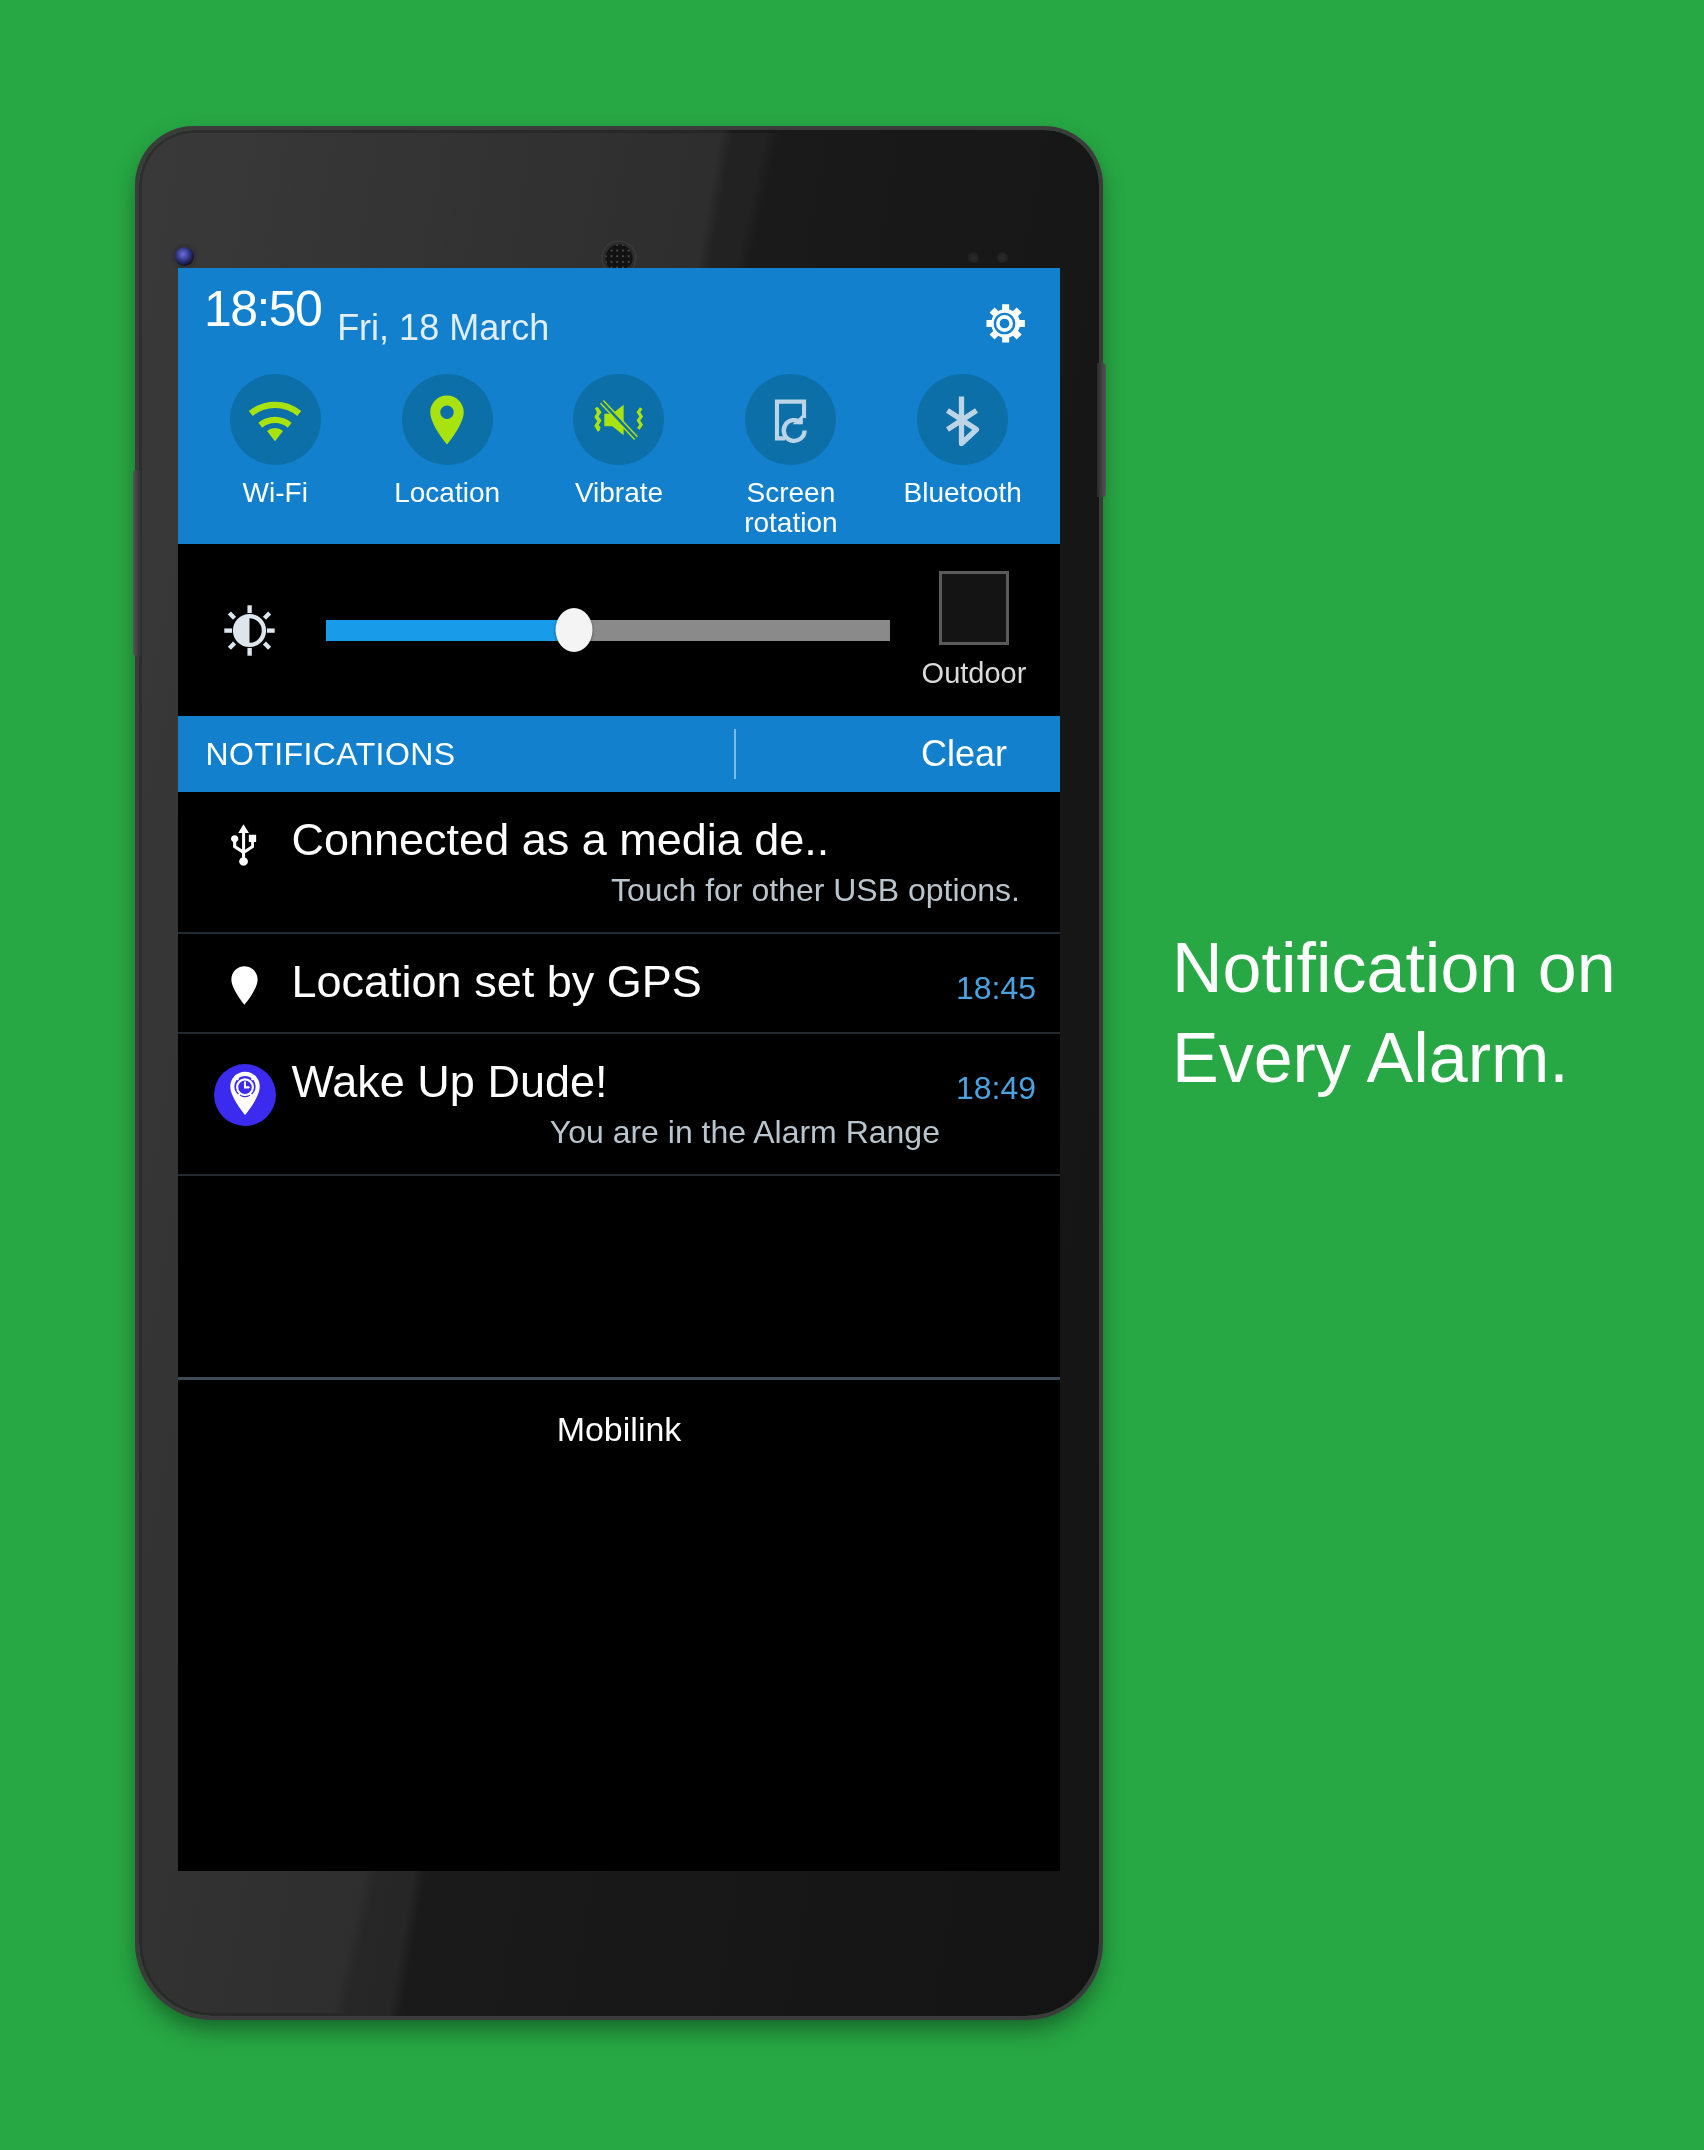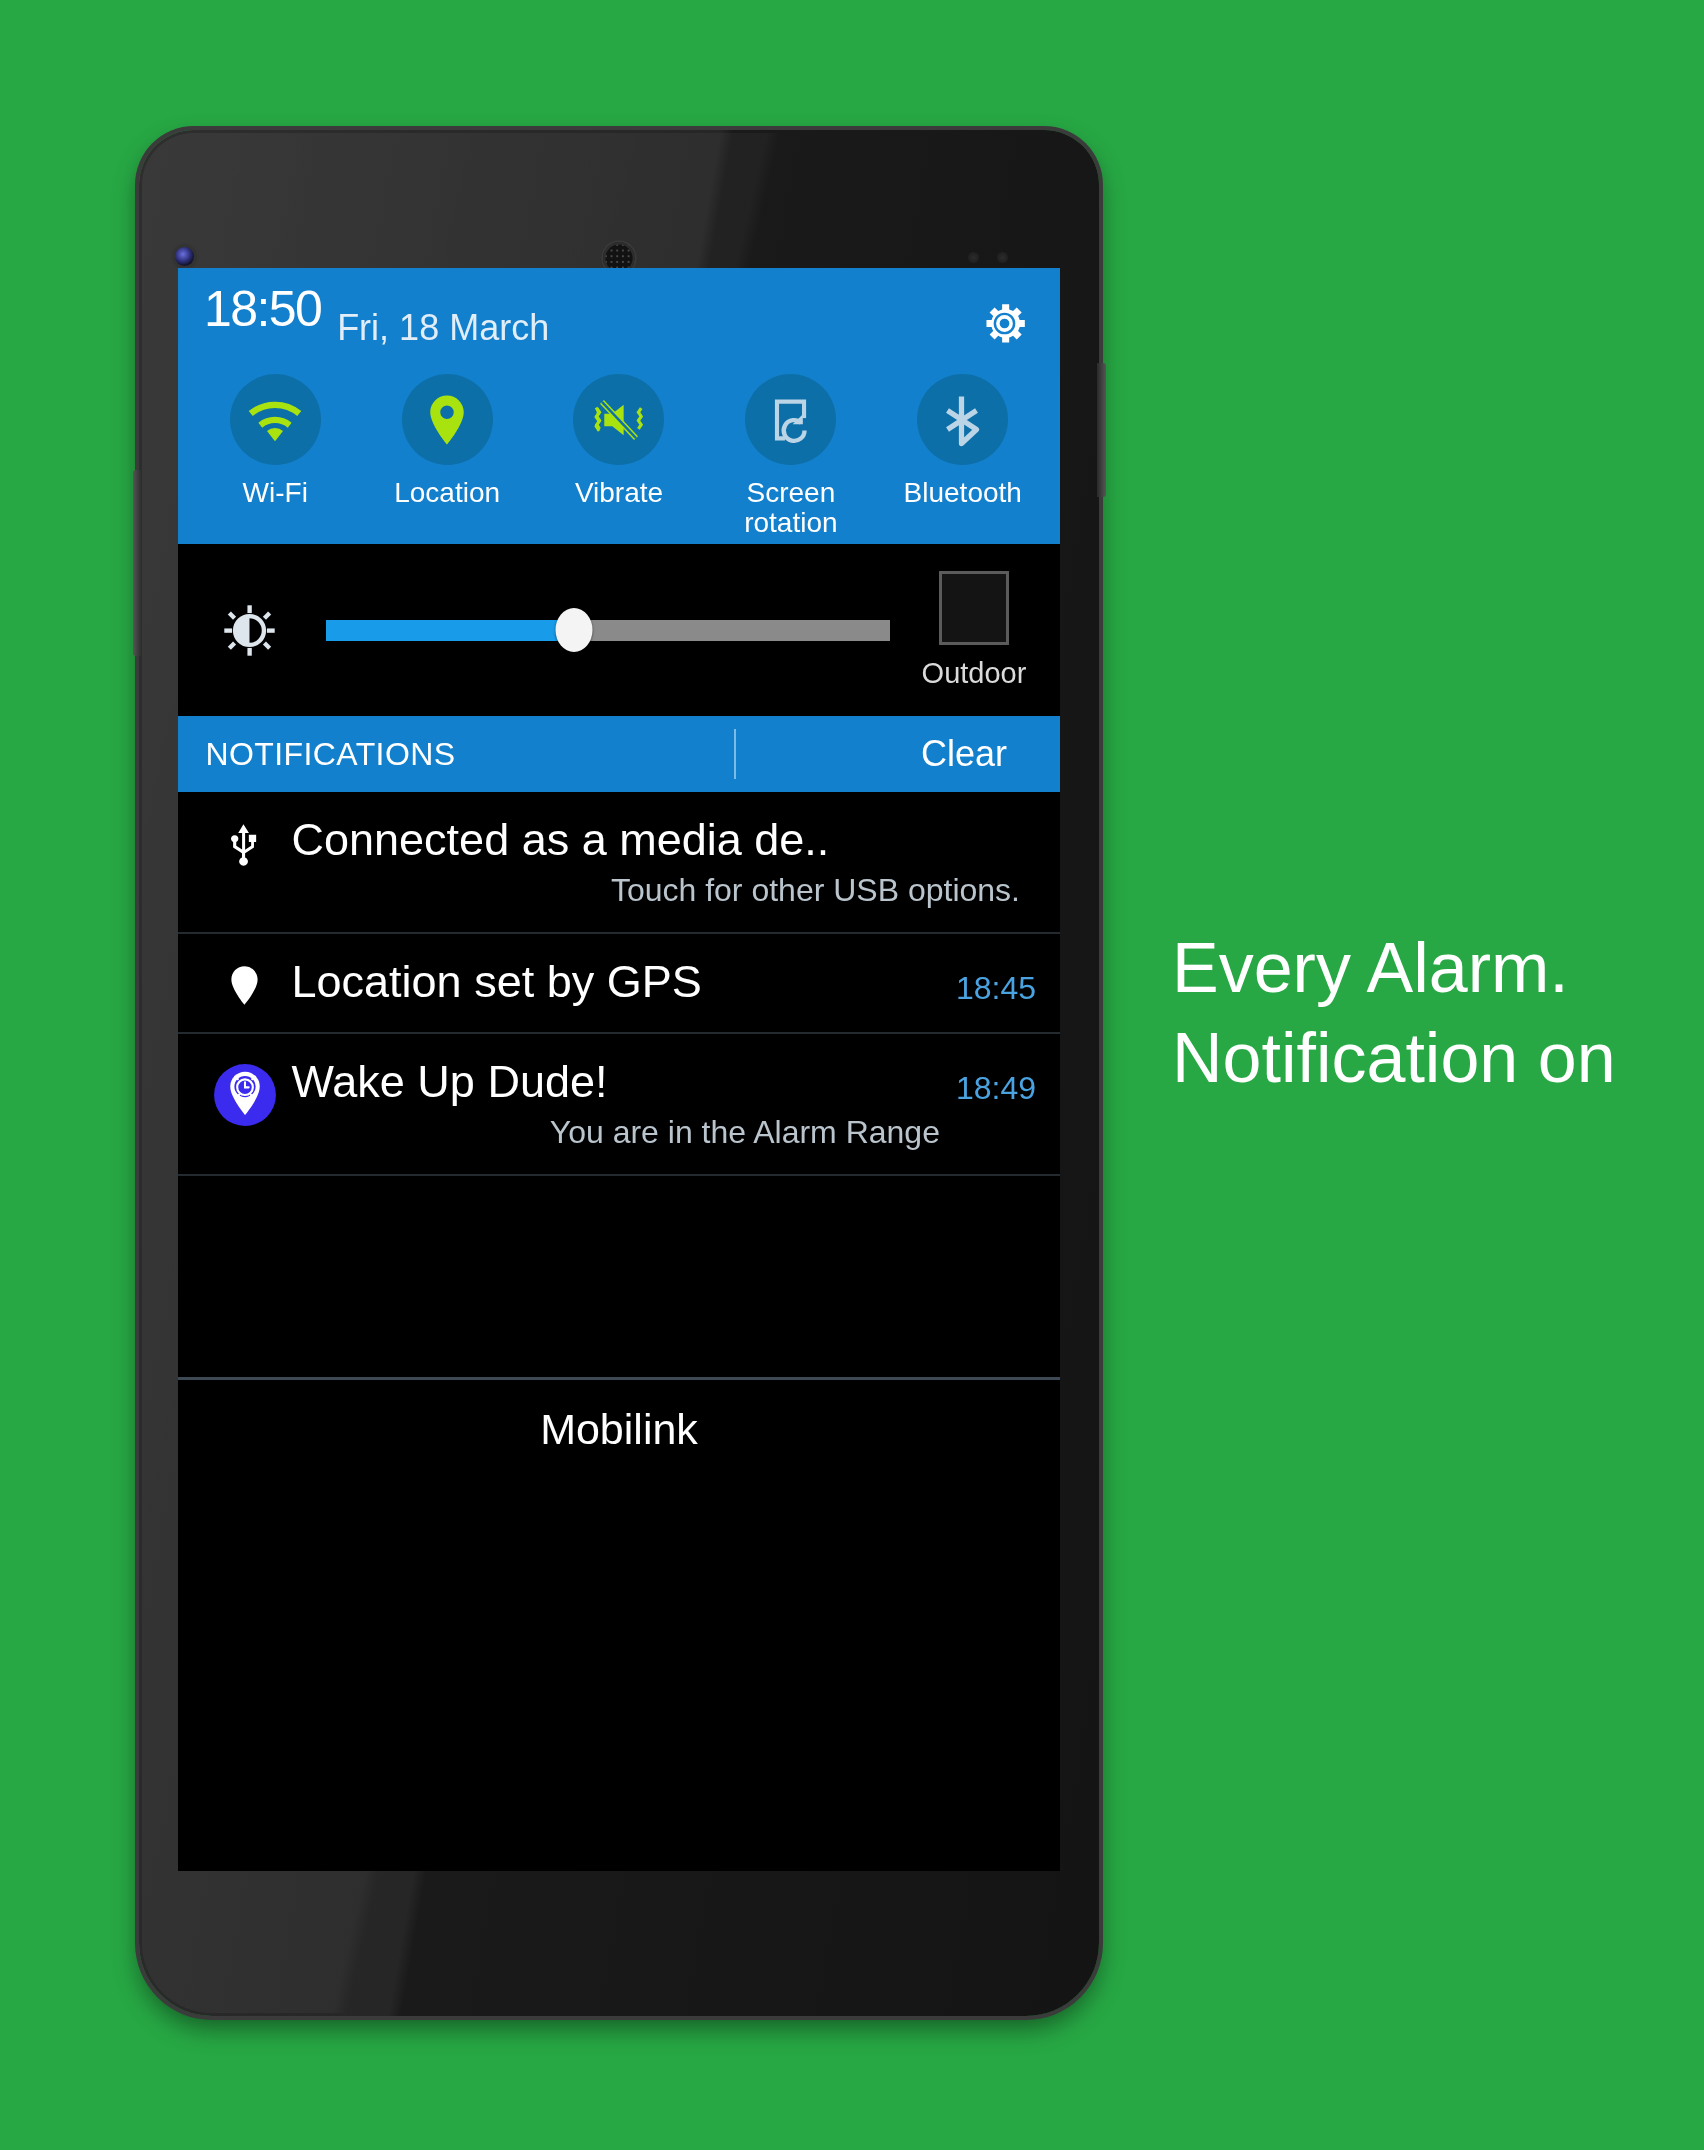--- a/index.html
+++ b/index.html
@@ -120,21 +120,21 @@
   .notif-icon{ width:78px; flex:0 0 78px; display:flex; justify-content:center; padding-top:4.9px; }
   .notif-body{ flex:1; padding-left:8px; }
   .notif-title{ color:#fff; font-size:45px; line-height:1.12; font-weight:400; }
   .notif-sub{ color:#b9c4cc; font-size:32px; margin-top:6.5px; line-height:1.15;text-align:right; }
   .notif-time{ color:#4aa3e0; font-size:32px; padding-left:16px; padding-top:13px; white-space:nowrap; }
 
   #notif-filler{ background:#000; height:204px; border-bottom:3.2px solid #3d4a55; }
   #carrier-bar{
     background:#000; height:100px; display:flex; align-items:center; justify-content:center;
   }
-  #carrier-label{ color:#fff; font-size:43px; }
+  #carrier-label{ color:#fff; font-size:34px; }
 
   
   #promo{
     position:absolute; left:1172px; top:924px; width:502px;
     color:#fff; font-size:70px; line-height:1.28; font-weight:400;
   }
   #promo .line{ display:block; white-space:nowrap; }
 </style>
 </head>
 <body style="background: rgb(39, 168, 68);">
@@ -313,18 +313,18 @@
         <div id="carrier-bar">
           <div id="carrier-label">Mobilink</div>
         </div>
 
       </div>
 
     </div>
   </div>
 
   <div id="promo">
+    <span class="line">Notification on</span>
     <span class="line">Every Alarm.</span>
-    <span class="line">Notification on</span>
   </div>
 
 </div>
 
 
 </body></html>

